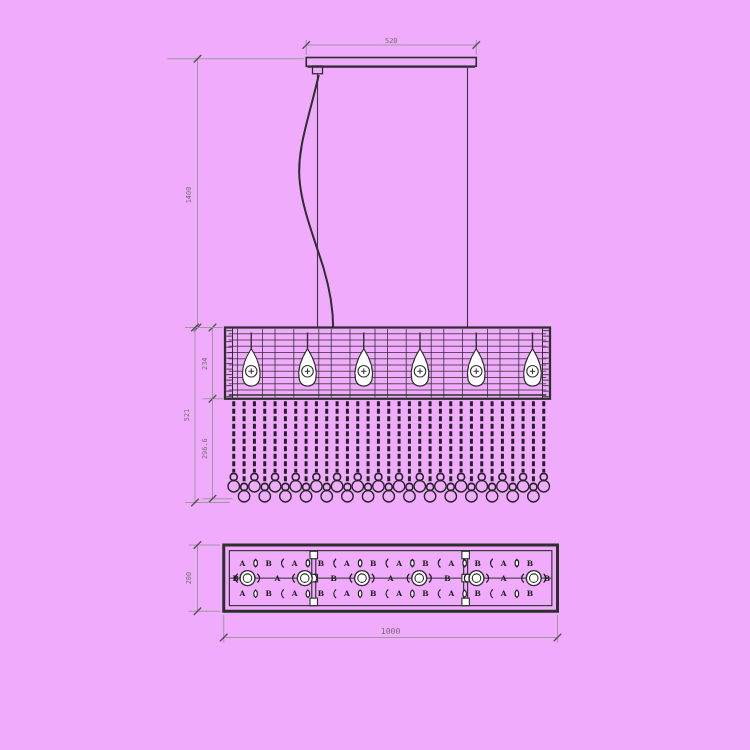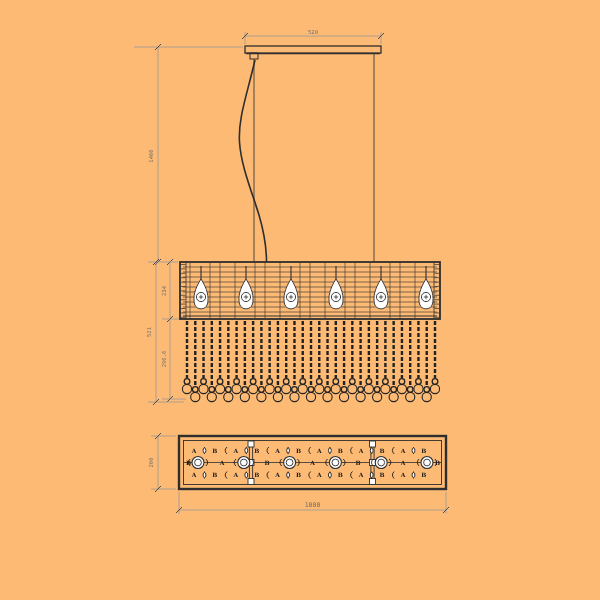--- a/index.html
+++ b/index.html
@@ -1,16 +1,16 @@
 <!DOCTYPE html>
 <html><head>
 <meta charset="utf-8">
 <style>
   html,body{margin:0;padding:0;background:#fff;}
-  .canvas{position:relative;width:600px;height:600px;background:#fdba74;overflow:hidden;
+  .canvas{position:relative;width:600px;height:600px;background:#f0abfc;overflow:hidden;
           font-family:"DejaVu Sans",sans-serif;}
   svg{display:block;}
   .dim line{stroke:#9a9a9a;stroke-width:0.8;}
   .dim line.tick{stroke:#4d4d4d;stroke-width:1;}
   .dimtext{font:5.5px "DejaVu Sans Mono",monospace;fill:#6f6f6f;text-anchor:middle;}
   .planletter{font:bold 6px "DejaVu Serif",serif;fill:#1c1c1c;text-anchor:middle;}
   .ink{stroke:#2e2e2e;fill:none;}
 </style>
 </head>
 <body>

